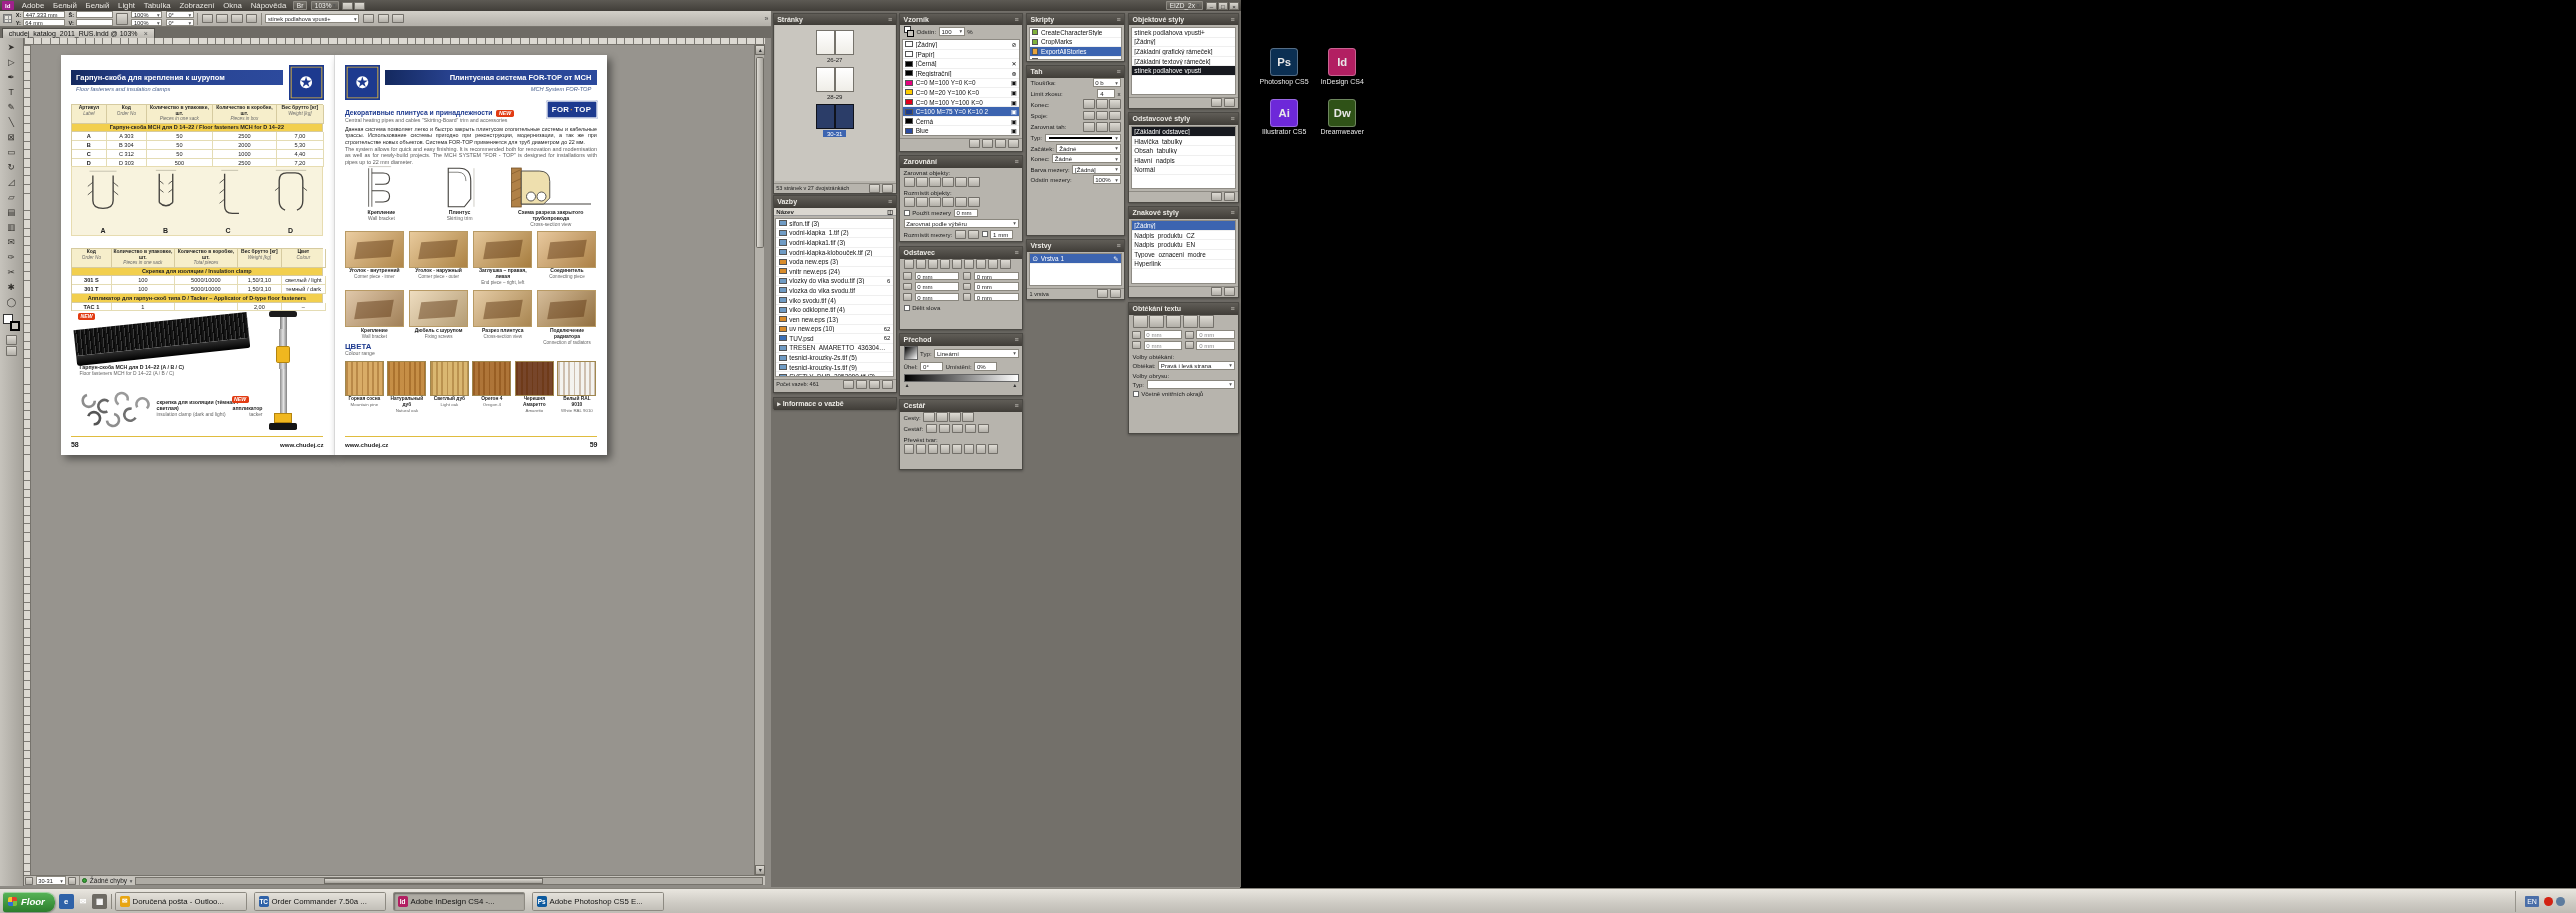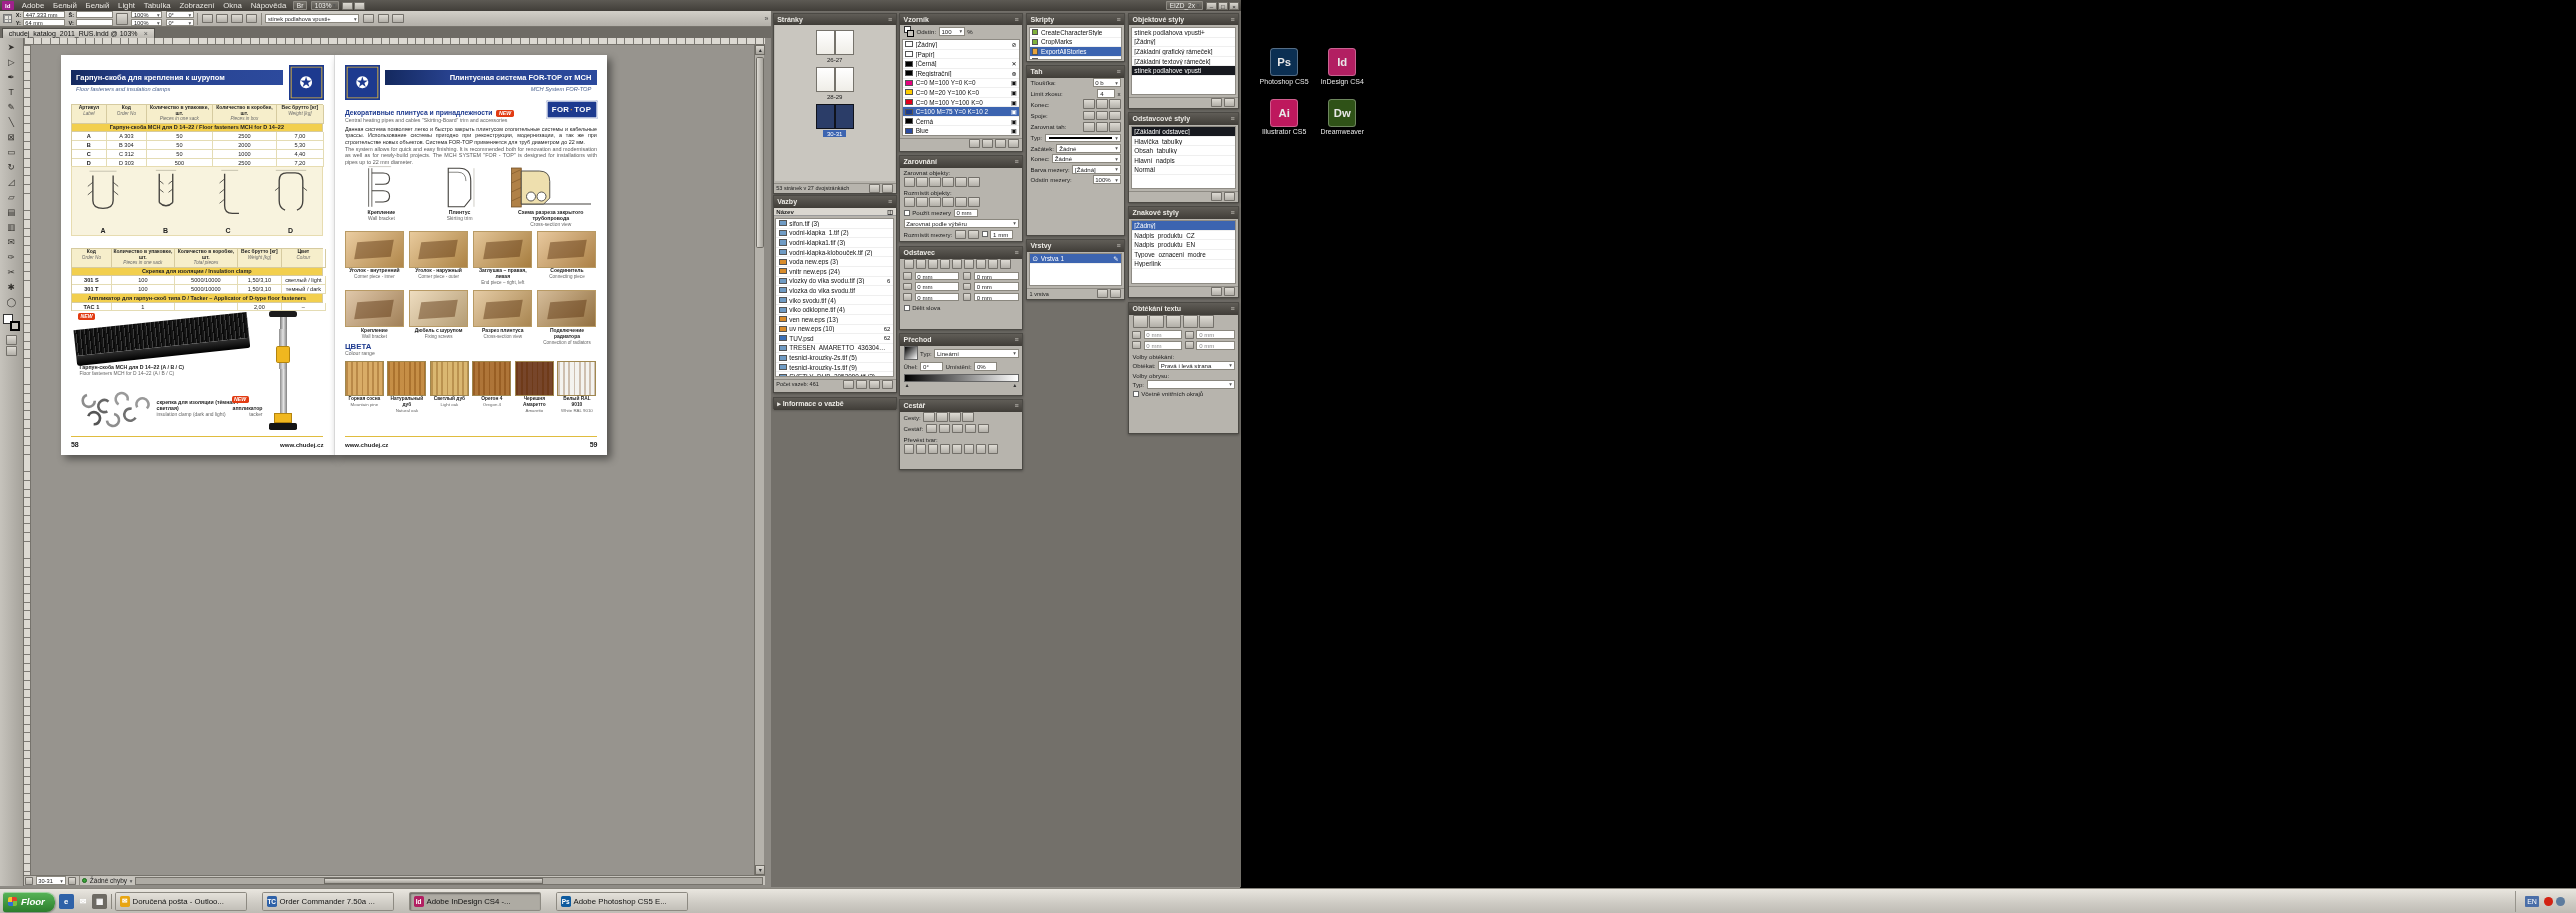--- a/index.html
+++ b/index.html
@@ -1394,21 +1394,21 @@
         <div class="dsq" style="background: rgb(11, 47, 82);">Ps</div>
         <div>Photoshop CS5</div>
       </div>
 
       <div class="dicon">
         <div class="dsq" style="background: rgb(178, 31, 98);">Id</div>
         <div>InDesign CS4</div>
       </div>
 
       <div class="dicon">
-        <div class="dsq" style="background: #be185d;">Ai</div>
+        <div class="dsq" style="background: #6d28d9;">Ai</div>
         <div>Illustrator CS5</div>
       </div>
 
       <div class="dicon">
         <div class="dsq" style="background: rgb(47, 82, 23);">Dw</div>
         <div>Dreamweaver</div>
       </div>
     </div>
 </div>
 
@@ -1416,21 +1416,21 @@
   <div id="startbtn">
       <span class="flag"></span>
       <span>Floor</span>
     </div>
   <span style="display:flex;gap:1.7px">
       <span class="ql" style="background: rgb(47, 98, 168);">e</span>
       <span class="ql">✉</span>
       <span class="ql" style="background: rgb(109, 106, 99);">▦</span>
     </span>
   <span class="vsep" style="height:15.7px"></span>
-  <span style="display:flex;gap:15px">
+  <span style="display:flex;gap:7px">
 
       <span class="tbtn">
         <span class="tchip" style="background: rgb(232, 165, 18);">✉</span>
         <span>Doručená pošta - Outloo...</span>
       </span>
 
       <span class="tbtn">
         <span class="tchip" style="background: rgb(47, 98, 168);">TC</span>
         <span>Order Commander 7.50a ...</span>
       </span>

